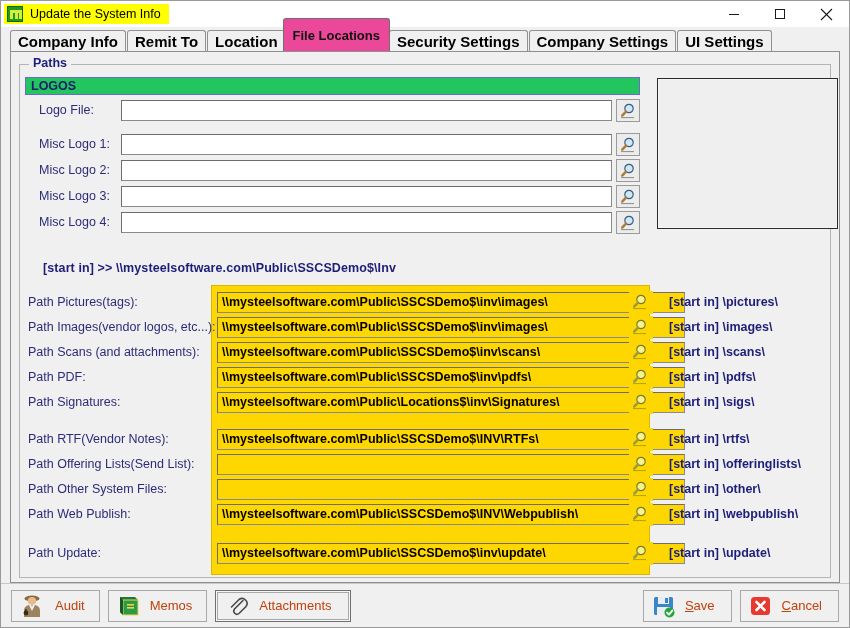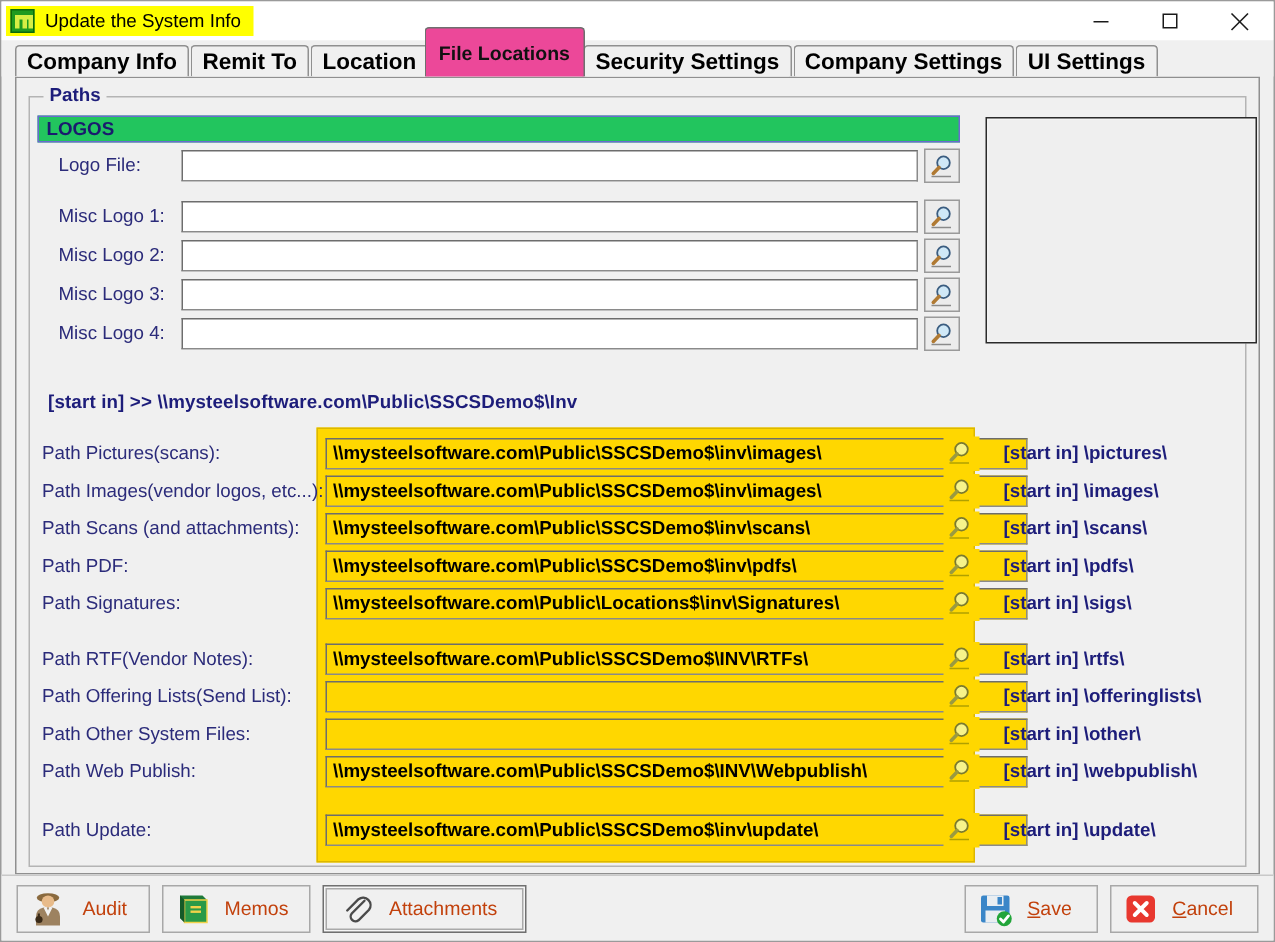--- a/index.html
+++ b/index.html
@@ -183,21 +183,21 @@
     left: 637px; top: 13px;
     width: 181px; height: 151px;
     background: #efefef;
     border: 1px solid #2b2b2b;
     box-shadow: inset 0 0 0 1px #f4f4f4;
   }
 
   
   .startin-line {
     position: absolute;
-    left: 12px; top: 196px;
+    left: 23px; top: 196px;
     font-size: 12.5px; font-weight: bold;
     color: #1d1d7a;
     white-space: nowrap;
     letter-spacing: .1px;
   }
 
   
   .paths-area {
     position: absolute;
     left: 0px; top: 220px; right: 0; bottom: 0;
@@ -401,21 +401,21 @@
       </div>
 
       <div class="preview-box"></div>
 
       <div class="startin-line">[start in]  &gt;&gt; \\mysteelsoftware.com\Public\SSCSDemo$\Inv</div>
 
       <div class="paths-area">
         <div class="yellow-panel"></div>
 
         <div class="path-row" style="top:6px">
-          <span class="path-label">Path Pictures(scans):</span>
+          <span class="path-label">Path Pictures(tags):</span>
           <div class="path-input">\\mysteelsoftware.com\Public\SSCSDemo$\inv\images\</div>
           <div class="path-mag">
             <svg width="18" height="18" viewBox="0 0 18 18">
                 <circle cx="10" cy="6.5" r="4.2" fill="#f7f38a" stroke="#7a7a30" stroke-width="1.2"></circle>
                 <line x1="7" y1="9.6" x2="3.2" y2="13.6" stroke="#9a9a40" stroke-width="2.4" stroke-linecap="round"></line>
                 <line x1="2" y1="15.6" x2="15" y2="15.6" stroke="#b0a000" stroke-width="1"></line>
               </svg>
           </div>
           <span class="path-hint">[start in] \pictures\</span>
         </div>

